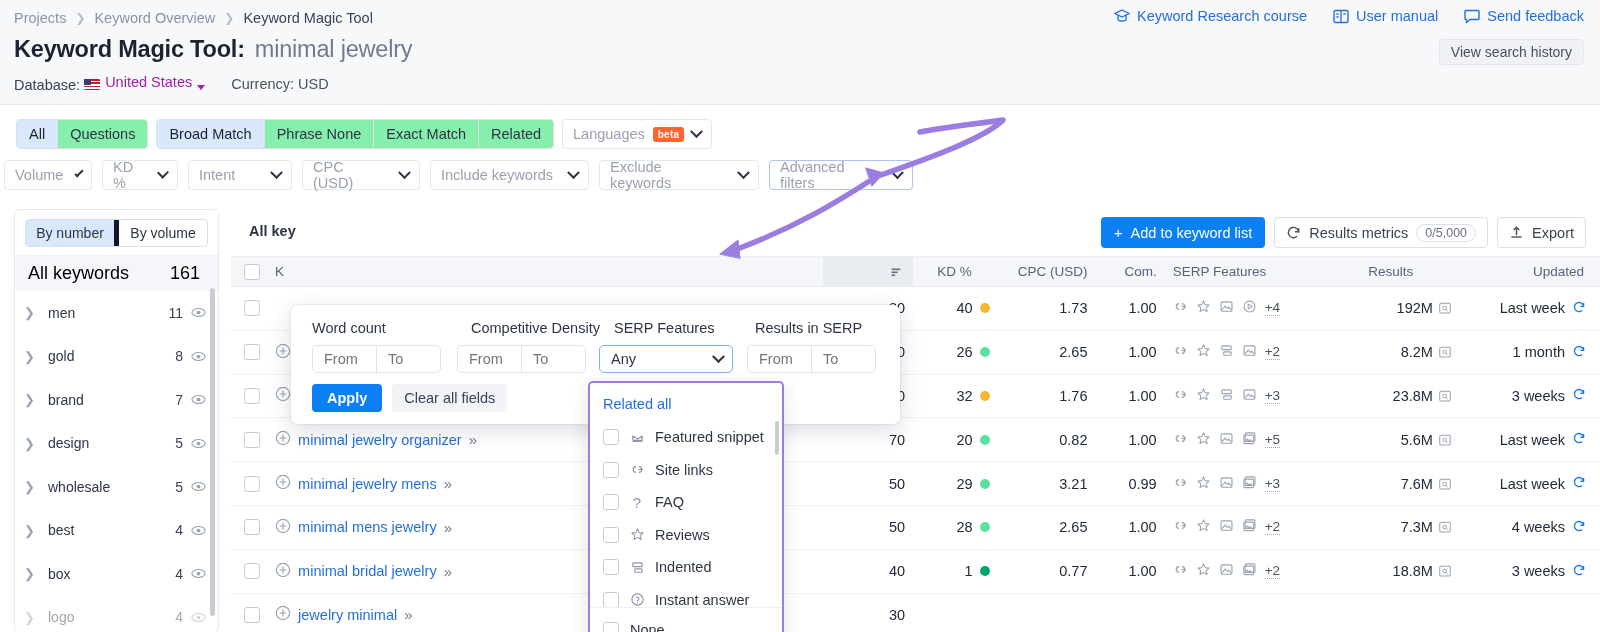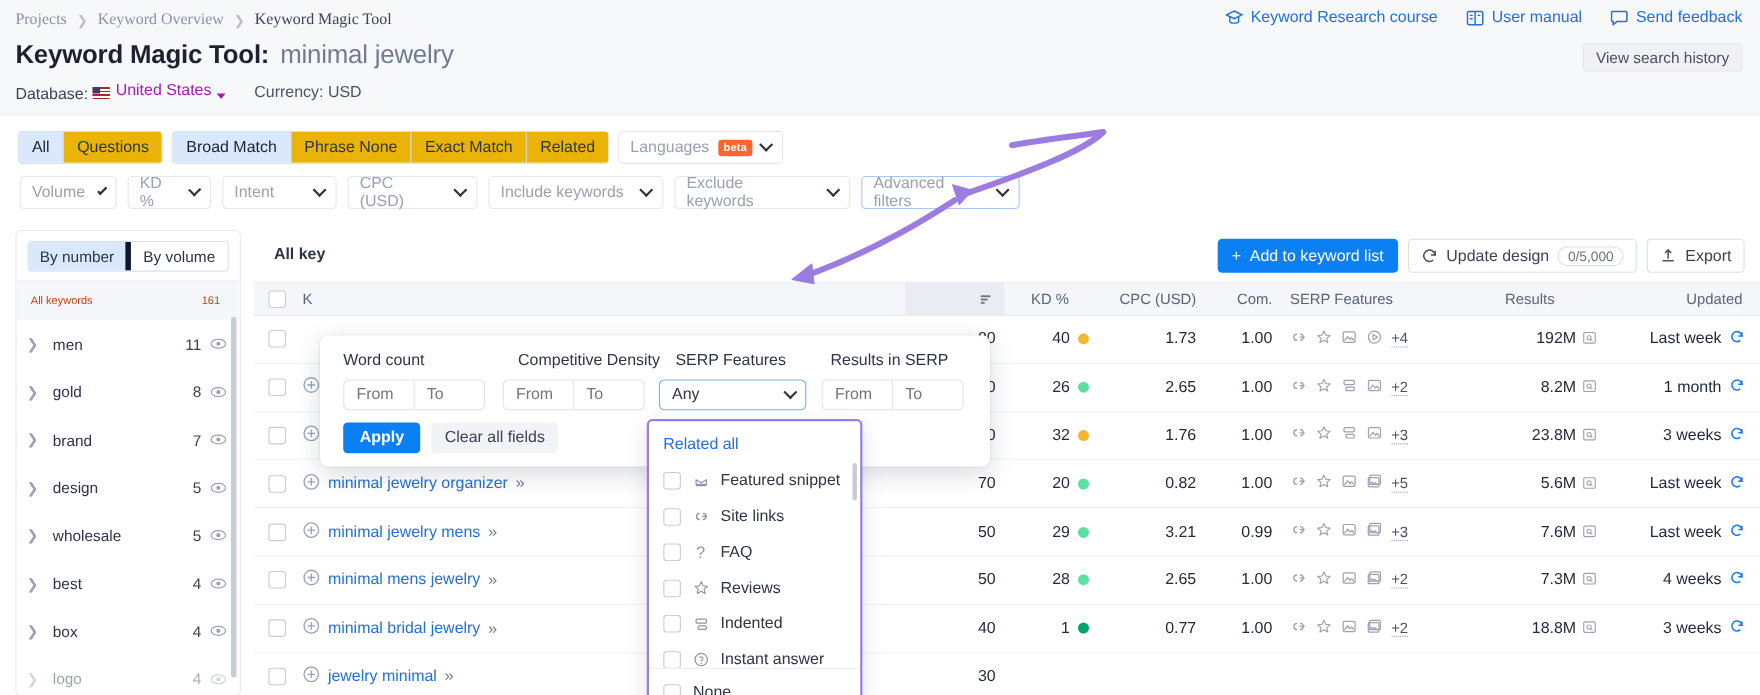--- a/index.html
+++ b/index.html
@@ -10,21 +10,21 @@
     color: #222b3a;
     overflow: hidden;
   }
   .page { position: relative; width: 1600px; height: 632px; background: #f7f8fa; }
 
   
   .topband { position: absolute; left: 0; top: 0; width: 1600px; height: 104px; background: #f7f8fa; }
 
   .breadcrumb { position: absolute; left: 14px; top: 10px; display: flex; align-items: center; gap: 9px;
                 font-size: 14.5px; color: #8a93a5; }
-  .breadcrumb .crumb { color: #8a93a5; cursor: pointer; font-family: Liberation Serif, serif; }
+  .breadcrumb .crumb { color: #8a93a5; cursor: pointer; }
   .breadcrumb .crumb.current { color: #3a4256; }
   .breadcrumb .sep { color: #b7bdc9; font-size: 12px; }
 
   .toplinks { position: absolute; right: 16px; top: 8px; display: flex; align-items: center; gap: 26px;
               font-size: 14.5px; color: #246fdb; }
   .toplink { display: flex; align-items: center; gap: 7px; cursor: pointer; white-space: nowrap; }
   .toplink svg { display: block; }
 
   .titleline { position: absolute; left: 14px; top: 36px; display: flex; align-items: baseline; gap: 10px; }
   .titleline .t1 { font-size: 23.5px; font-weight: bold; color: #1c2330; letter-spacing: -0.2px; }
@@ -46,49 +46,49 @@
 
   
   .panel { position: absolute; left: 0; top: 104px; width: 1600px; height: 528px; background: #ffffff;
            border-top: 1px solid #e8eaee; }
 
   
   .matchrow { position: absolute; left: 16px; top: 14px; display: flex; align-items: center; gap: 8px; }
   .segwrap { display: flex; border: 1px solid #dbdfe6; border-radius: 4px; overflow: hidden; height: 30px;
              background: #fff; }
   .seg { padding: 0 12px; display: flex; align-items: center; font-size: 14.5px; color: #2d3545;
-         border-right: 1px solid #dbdfe6; cursor: pointer; background: #eab308; }
+         border-right: 1px solid #dbdfe6; cursor: pointer; background: #86efac; }
   .seg:last-child { border-right: none; }
   .seg.active { background: #d9e8fd; color: #1c2330; }
   .langbtn { height: 30px; padding: 12px 10px; display: flex; align-items: center; gap: 8px;
              border: 1px solid #e4e7ec; border-radius: 4px; background: #fff; font-size: 14.5px;
              color: #9aa1ae; cursor: pointer; }
   .beta { background: #ff642d; color: #fff; font-size: 10px; font-weight: bold; border-radius: 3px;
           padding: 2px 5px; letter-spacing: .2px; }
   .chev { width: 9px; height: 9px; border-right: 2px solid #2c3342; border-bottom: 2px solid #2c3342;
           transform: rotate(45deg) translate(-2px,-2px); display:inline-block; }
 
   
-  .filterrow { position: absolute; left: 18px; top: 55px; display: flex; align-items: flex-start; gap: 10px; }
+  .filterrow { position: absolute; left: 4px; top: 55px; display: flex; align-items: flex-start; gap: 10px; }
   .fbtn { height: 30px; display: flex; align-items: center; justify-content: space-between; gap: 14px;
           padding: 0 10px; border: 1px solid #e4e7ec; border-radius: 4px; background: #fff;
           font-size: 14.5px; color: #9aa1ae; cursor: pointer; }
   .fbtn.active-outline { border-color: #a9c6f2; }
 
   
   .sidebar { position: absolute; left: 14px; top: 104px; width: 205px; height: 424px;
              border: 1px solid #e8eaee; border-radius: 5px; background: #fff; overflow: hidden; }
   .sb-toggle { display: flex; margin: 9px 10px 8px 10px; border: 1px solid #dbdfe6; border-radius: 4px;
                overflow: hidden; height: 28px; }
   .sb-toggle div { flex: 1; display: flex; align-items: center; justify-content: center; font-size: 14px;
                    color: #2d3545; cursor: pointer; }
   .sb-toggle div.active { background: #d9e8fd; }
   .sb-toggle div:first-child { border-right: 5px solid #0f172a; }
   .sb-allrow { display: flex; align-items: center; justify-content: space-between; padding: 0 18px 0 13px;
-               height: 36px; background: #f4f6f9; border-top: 1px solid #eceef2; font-size: 10px; color: #c2410c; }
+               height: 36px; background: #f4f6f9; border-top: 1px solid #eceef2; font-size: 18px; color: #000000; }
   .sb-list { position: relative; }
   .sb-item { display: flex; align-items: center; height: 43.5px; padding: 0 12px 0 9px; font-size: 14px;
              color: #2d3545; cursor: pointer; }
   .sb-item .arrow { width: 16px; color: #9aa3b2; font-size: 13px; }
   .sb-item .nm { flex: 1; padding-left: 8px; }
   .sb-item .cnt { color: #3a4256; font-size: 14px; padding-right: 8px; }
   .eye { width: 15px; height: 15px; }
   .sb-scroll { position: absolute; right: 3px; top: 78px; width: 5px; height: 328px; background: #c8ccd4;
                border-radius: 3px; }
 
@@ -381,21 +381,21 @@
         <div class="tbl-actions">
           <div class="btn-primary">
             <span>+</span>
             <span>Add to keyword list</span>
           </div>
           <div class="btn-ghost">
             <svg width="15" height="15" viewBox="0 0 16 16">
               <path d="M13.5 8a5.5 5.5 0 10-1.8 4.1" fill="none" stroke="#4a5261" stroke-width="1.5"></path>
               <path d="M13.5 3.2 V7.2 H9.6" fill="none" stroke="#4a5261" stroke-width="1.5"></path>
             </svg>
-            <span>Update design</span>
+            <span>Results metrics</span>
             <span class="pill">0/5,000</span>
           </div>
           <div class="btn-ghost">
             <svg width="15" height="15" viewBox="0 0 16 16">
               <path d="M8 11 V2.5 M5 5.4 L8 2.3 L11 5.4" fill="none" stroke="#4a5261" stroke-width="1.5"></path>
               <path d="M2.5 12.8 H13.5" fill="none" stroke="#4a5261" stroke-width="1.5"></path>
             </svg>
             <span>Export</span>
           </div>
         </div>

